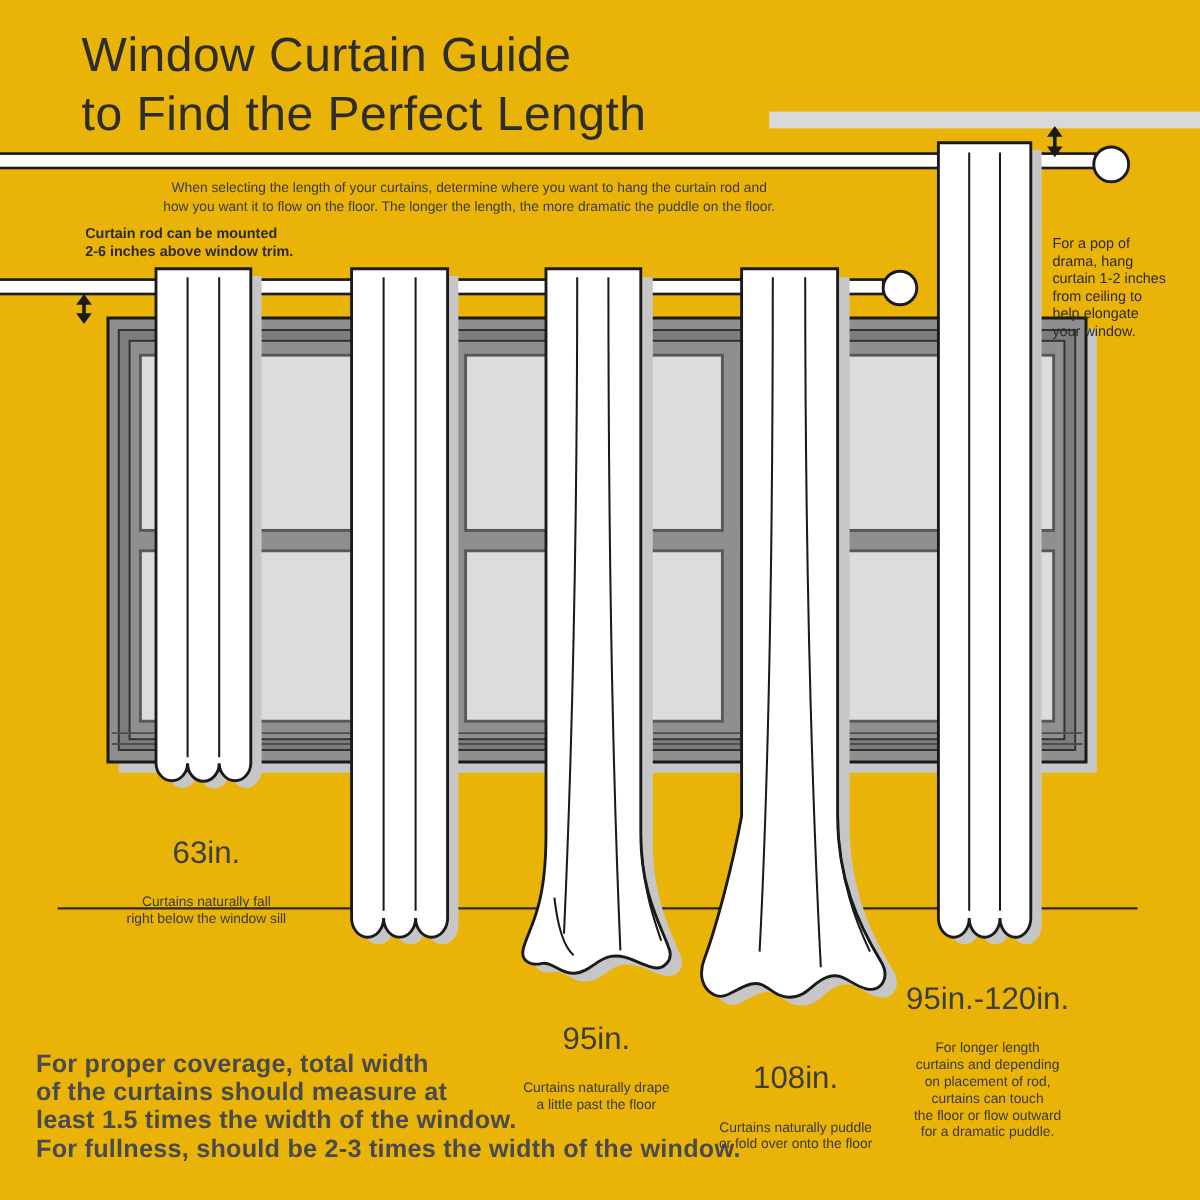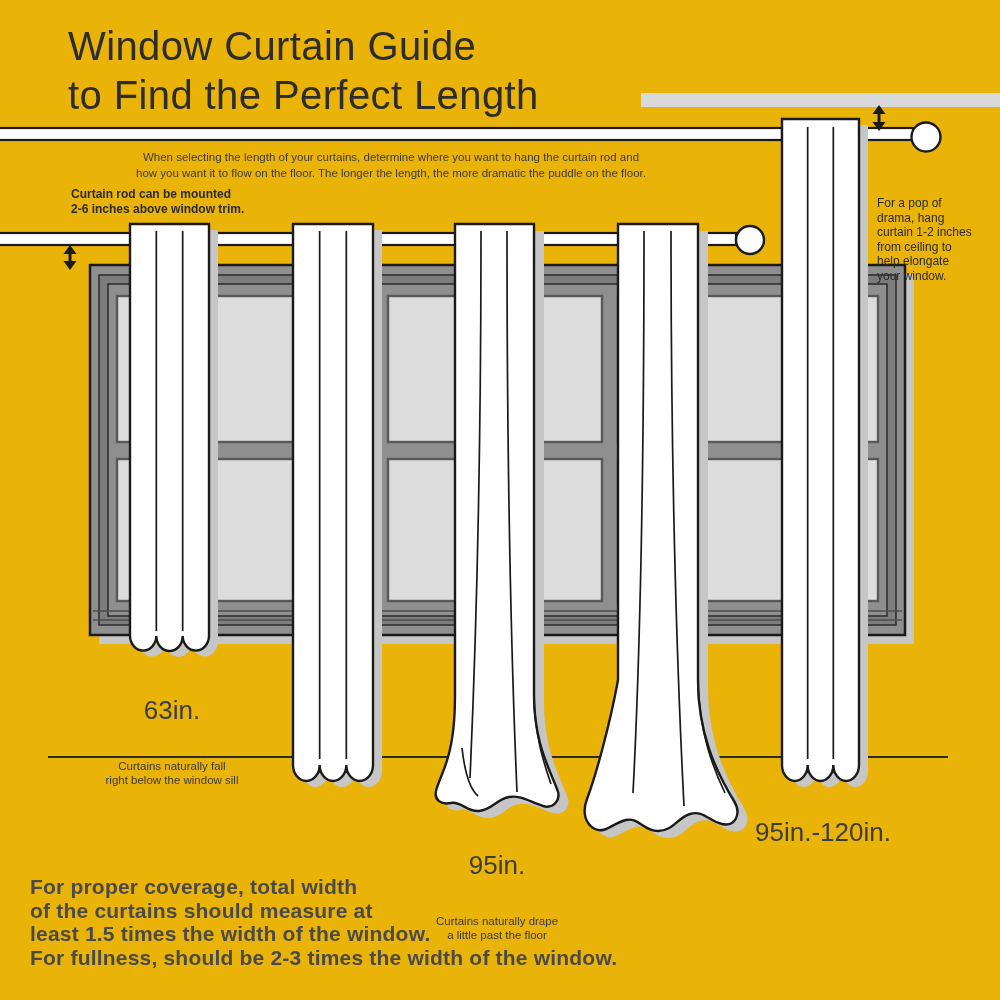--- a/index.html
+++ b/index.html
@@ -10,21 +10,21 @@
   .abs{position:absolute;white-space:pre-line;}
   .title{
     left:68px;top:22px;font-size:40px;line-height:49px;font-weight:500;
     color:#2d2d2d;letter-spacing:0.4px;
   }
   .intro{left:71px;top:150px;width:640px;font-size:11.5px;line-height:15.5px;color:#3c3c3c;text-align:center;}
   .rod-note{left:71px;top:187px;font-size:12px;line-height:14.5px;font-weight:700;color:#2b2b2b;}
   .ceiling-note{left:877px;top:160px;width:118px;font-size:12px;line-height:14.5px;font-weight:400;color:#2b2b2b;margin-top:36px;}
   .label{text-align:center;width:200px;}
   .label .len{font-size:26px;line-height:28px;color:#3d3d3d;}
-  .label .desc{font-size:11.5px;line-height:14px;color:#3a3a3a;margin-top:17px;}
+  .label .desc{font-size:11.5px;line-height:14px;color:#3a3a3a;margin-top:3px;}
   .lbl63{left:72px;top:678px;}
   .lbl84{left:233px;top:800px;}
   .lbl95{left:397px;top:833px;}
   .lbl108{left:563px;top:866px;}
   .lbl95120{left:723px;top:800px;}
   .footer{
     left:30px;top:875px;width:640px;font-size:21px;line-height:23.5px;
     font-weight:700;color:#4a4a4a;letter-spacing:0.2px;
   }
   svg.scene{position:absolute;left:0;top:0;}
@@ -153,23 +153,34 @@
 right below the window sill</div>
   </div>
 
 
   <div class="abs label lbl95">
     <div class="len">95in.</div>
     <div class="desc">Curtains naturally drape
 a little past the floor</div>
   </div>
 
+  <div class="abs label lbl108">
+    <div class="len">108in.</div>
+    <div class="desc">Curtains naturally puddle
+or fold over onto the floor</div>
+  </div>
 
   <div class="abs label lbl95120">
     <div class="len">95in.-120in.</div>
+    <div class="desc">For longer length
+curtains and depending
+on placement of rod,
+curtains can touch
+the floor or flow outward
+for a dramatic puddle.</div>
   </div>
 
   <div class="abs footer">For proper coverage, total width
 of the curtains should measure at
 least 1.5 times the width of the window.
 For fullness, should be 2-3 times the width of the window.</div>
 
 </div>
 
 </body></html>

